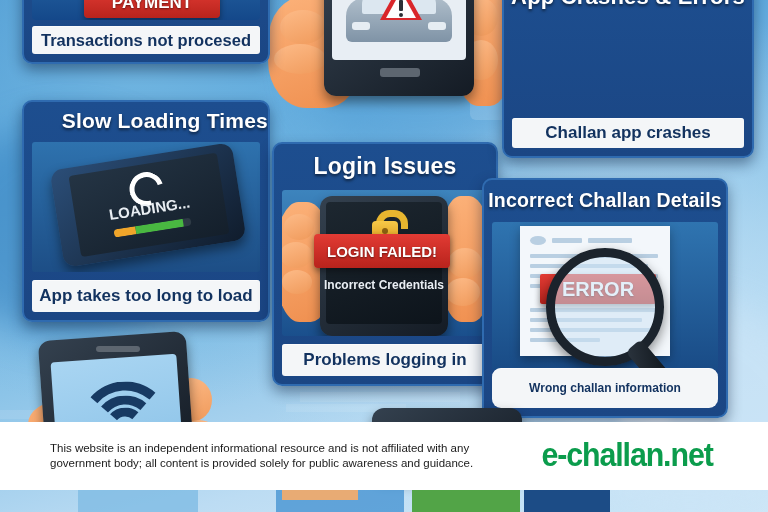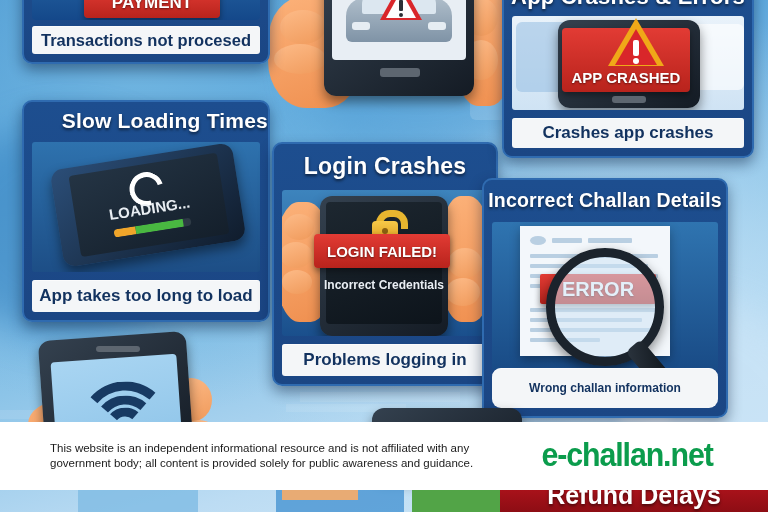--- a/index.html
+++ b/index.html
@@ -174,21 +174,21 @@
           </div>
         </div>
       </div>
     </div>
     <div class="card-caption" style="bottom:8px;height:32px;font-size:17px;">
       <span>App takes too long to load</span>
     </div>
   </div>
 
   <div class="card" style="left:272px;top:142px;width:222px;height:240px;">
-    <div class="card-title" style="position:absolute;left:0;right:0;top:9px;font-size:23px;">Login Crashes</div>
+    <div class="card-title" style="position:absolute;left:0;right:0;top:9px;font-size:23px;">Login Issues</div>
     <div class="scene" style="left:8px;top:46px;right:8px;bottom:48px;border-radius:3px;overflow:hidden;">
       <div class="scene-bg-a" style="background:linear-gradient(180deg,#3d84bd,#1a4f8c);"></div>
       <div class="hand" style="left:-6px;top:12px;width:56px;height:120px;"></div>
       <div class="finger" style="left:2px;top:24px;width:30px;height:26px;"></div>
       <div class="finger" style="left:-2px;top:52px;width:32px;height:26px;"></div>
       <div class="finger" style="left:0px;top:80px;width:30px;height:24px;"></div>
       <div class="hand" style="left:158px;top:6px;width:52px;height:126px;"></div>
       <div class="finger" style="left:166px;top:58px;width:34px;height:30px;"></div>
       <div class="finger" style="left:164px;top:88px;width:34px;height:28px;"></div>
       <div class="phone-body" style="left:38px;top:6px;width:128px;height:140px;"></div>
@@ -204,40 +204,22 @@
       </div>
       <div class="small-text" style="position:absolute;left:36px;width:132px;top:88px;font-size:12px;">Incorrect Credentials</div>
     </div>
     <div class="card-caption" style="bottom:8px;height:32px;font-size:17px;">
       <span>Problems logging in</span>
     </div>
   </div>
 
   <div class="card" style="left:502px;top:-22px;width:248px;height:176px;">
     <div class="card-title" style="position:absolute;left:0;right:0;top:4px;font-size:22px;">App Crashes &amp; Errors</div>
-    <div class="scene" style="left:8px;top:36px;right:8px;bottom:46px;border-radius:3px;overflow:hidden;">
-      <div class="scene-bg-b"></div>
-      <div class="bg-panel" style="left:4px;top:6px;width:62px;height:70px;background:rgba(150,190,225,.55);"></div>
-      <div class="bg-panel" style="left:170px;top:8px;width:62px;height:66px;background:rgba(255,255,255,.65);"></div>
-      <div class="phone-body" style="left:46px;top:4px;width:142px;height:88px;"></div>
-      <div class="red-banner" style="left:50px;top:12px;width:128px;height:64px;font-size:15px;align-items:flex-end;padding-bottom:6px;box-sizing:border-box;">
-        <span>APP CRASHED</span>
-      </div>
-      <div style="position:absolute;left:96px;top:2px;width:0;height:0;
-                  border-left:28px solid transparent;border-right:28px solid transparent;
-                  border-bottom:48px solid #f0a818;"></div>
-      <div style="position:absolute;left:103px;top:13px;width:0;height:0;
-                  border-left:21px solid transparent;border-right:21px solid transparent;
-                  border-bottom:36px solid #d9262a;"></div>
-      <div style="position:absolute;left:121px;top:24px;width:6px;height:16px;background:#fff;border-radius:2px;"></div>
-      <div style="position:absolute;left:121px;top:42px;width:6px;height:6px;background:#fff;border-radius:50%;"></div>
-      <div class="phone-home" style="left:100px;top:80px;width:34px;height:7px;"></div>
-    </div>
     <div class="card-caption" style="bottom:8px;height:30px;font-size:17px;">
-      <span>Crashes app crashes</span>
+      <span>Challan app crashes</span>
     </div>
   </div>
 
   <div class="card" style="left:482px;top:178px;width:242px;height:236px;">
     <div class="card-title" style="position:absolute;left:0;right:0;top:9px;font-size:19.5px;">Incorrect Challan Details</div>
     <div class="scene" style="left:8px;top:42px;right:8px;bottom:46px;border-radius:3px;overflow:hidden;">
       <div class="scene-bg-a" style="background:linear-gradient(180deg,#2f74b0,#194b86);"></div>
       <div class="doc" style="left:28px;top:4px;width:150px;height:130px;">
         <div class="doc-line" style="left:10px;top:10px;width:16px;height:9px;border-radius:50%;"></div>
         <div class="doc-line" style="left:32px;top:12px;width:30px;height:5px;"></div>
@@ -281,23 +263,20 @@
   <div class="bottom-deco" style="left:372px;top:408px;width:150px;height:70px;">
     <div class="phone-body" style="left:0;top:0;width:150px;height:70px;"></div>
     <div class="phone-home" style="left:78px;top:14px;width:42px;height:6px;"></div>
   </div>
   <div class="bottom-deco" style="left:412px;bottom:0;width:108px;height:30px;background:#52a447;"></div>
   <div class="bottom-deco" style="left:524px;bottom:0;width:86px;height:30px;background:#1c4c86;"></div>
   <div class="bottom-deco" style="left:276px;bottom:0;width:128px;height:30px;background:#3f8fd0;opacity:.75;"></div>
   <div class="bottom-deco" style="left:282px;bottom:12px;width:76px;height:18px;background:#e8ab74;"></div>
   <div class="bottom-deco" style="left:78px;bottom:0;width:120px;height:30px;background:#7fbbe4;opacity:.8;"></div>
 
-  <div id="refund-band">
-    <div id="refund-label">Refund Delays</div>
-  </div>
 
   <div id="disclaimer-bar">
     <div id="disclaimer-text">This website is an independent informational resource and is not affiliated with any government body; all content is provided solely for public awareness and guidance.</div>
     <div id="brand-logo">
       <span>e-challan.net</span>
     </div>
   </div>
 
 </div>
 

